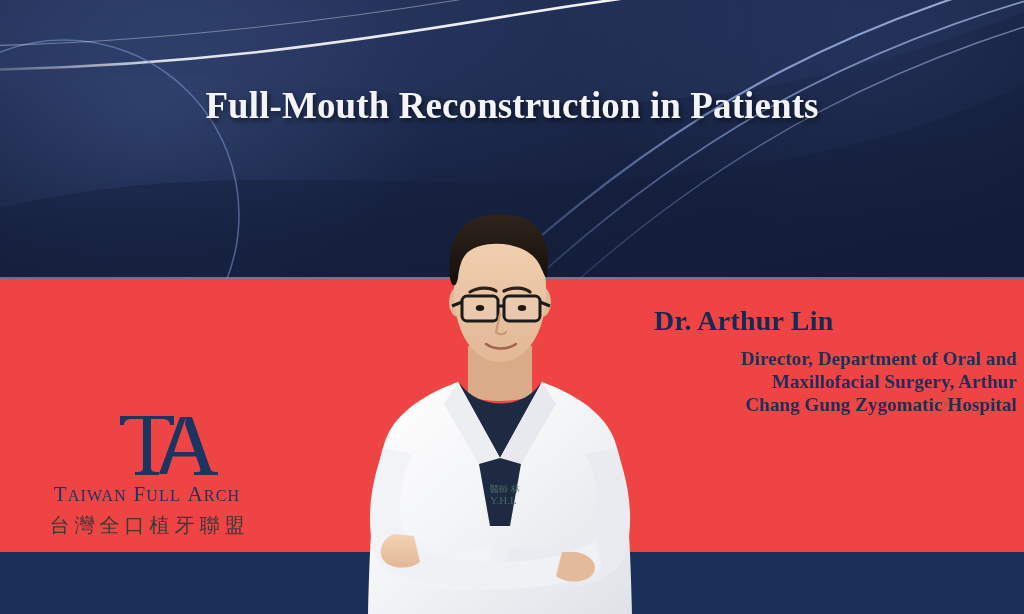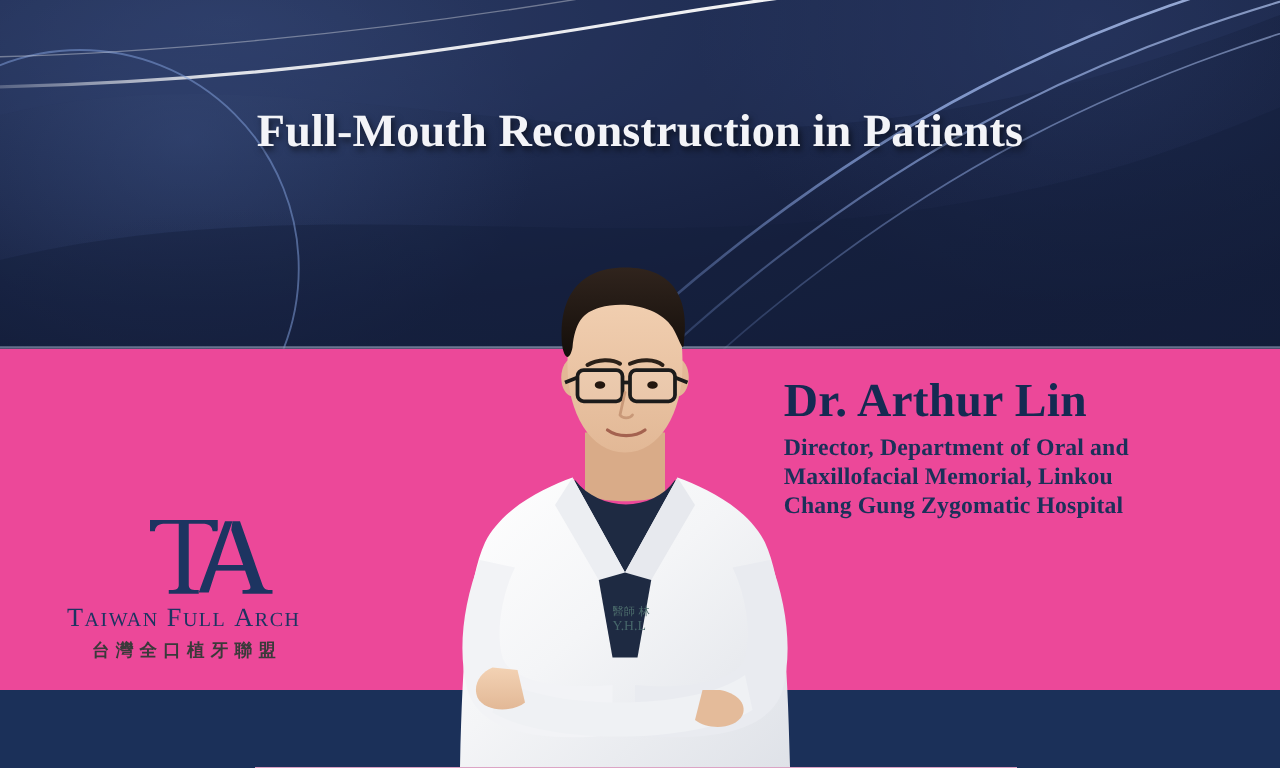--- a/index.html
+++ b/index.html
@@ -9,21 +9,21 @@
   }
   body {
     font-family: "Liberation Serif", serif;
   }
 
   #poster {
     position: relative;
     width: 1024px;
     height: 614px;
     overflow: hidden;
-    background: #ec4899;
+    background: #ef4444;
   }
 
   
   .header-band {
     position: absolute;
     left: 0;
     top: 0;
     width: 1024px;
     height: 279px;
     background:
@@ -107,36 +107,37 @@
   .speaker-block {
     position: absolute;
     left: 627px;
     top: 300px;
     width: 390px;
     z-index: 6;
   }
   .speaker-name {
     color: #152a52;
     font-family: "Liberation Serif", serif;
-    font-size: 38px;
+    font-size: 28px;
     font-weight: 700;
     line-height: 42px;
     letter-spacing: .2px;
     white-space: nowrap;
+    margin-left: 27px;
   }
   .speaker-title {
     margin-top: 5px;
     color: #1b3059;
     font-family: "Liberation Serif", serif;
     font-size: 19px;
     font-weight: 700;
     line-height: 23px;
     letter-spacing: .1px;
   }
-  .speaker-title div { white-space: nowrap; }
+  .speaker-title div { white-space: nowrap; text-align: right; }
 
   
   .logo-block {
     position: absolute;
     left: 22px;
     top: 412px;
     width: 250px;
     text-align: center;
     z-index: 6;
   }
@@ -153,22 +154,22 @@
     font-weight: 400;
     letter-spacing: 1.2px;
     white-space: nowrap;
   }
   .logo-word .big { font-size: 21px; }
   .logo-word .sm  { font-size: 16px; }
   .logo-cn {
     margin-top: 5px;
     color: #3a3a3a;
     font-family: "DejaVu Sans", sans-serif;
-    font-size: 14px;
-    font-weight: 700;
+    font-size: 20px;
+    font-weight: 400;
     letter-spacing: 5px;
     padding-left: 5px;
     white-space: nowrap;
   }
 
   
   .portrait {
     position: absolute;
     left: 340px;
     top: 196px;
@@ -301,21 +302,21 @@
         <path d="M160,118 L156,136 C158,139 164,139 166,136" stroke="#c89878" stroke-width="2.2" fill="none" stroke-linecap="round"></path>
         <path d="M146,148 C154,154 168,154 176,148" stroke="#a4624f" stroke-width="2.6" fill="none" stroke-linecap="round"></path>
       </g>
     </svg>
   </div>
 
   <div class="speaker-block">
     <div class="speaker-name">Dr. Arthur Lin</div>
     <div class="speaker-title">
       <div>Director, Department of Oral and</div>
-      <div>Maxillofacial Memorial, Linkou</div>
+      <div>Maxillofacial Surgery, Arthur</div>
       <div>Chang Gung Zygomatic Hospital</div>
     </div>
   </div>
 
   <div class="logo-block">
     <svg class="logo-mark" viewBox="0 0 250 66">
       <g fill="#1d3461">
 
         <path d="M98,4 L152,4 L152,12 L148,12 C147,8 144,7 140,7 L129,7 L129,56
                  C129,59 131,60 135,60 L137,60 L137,63 L113,63 L113,60 L115,60

